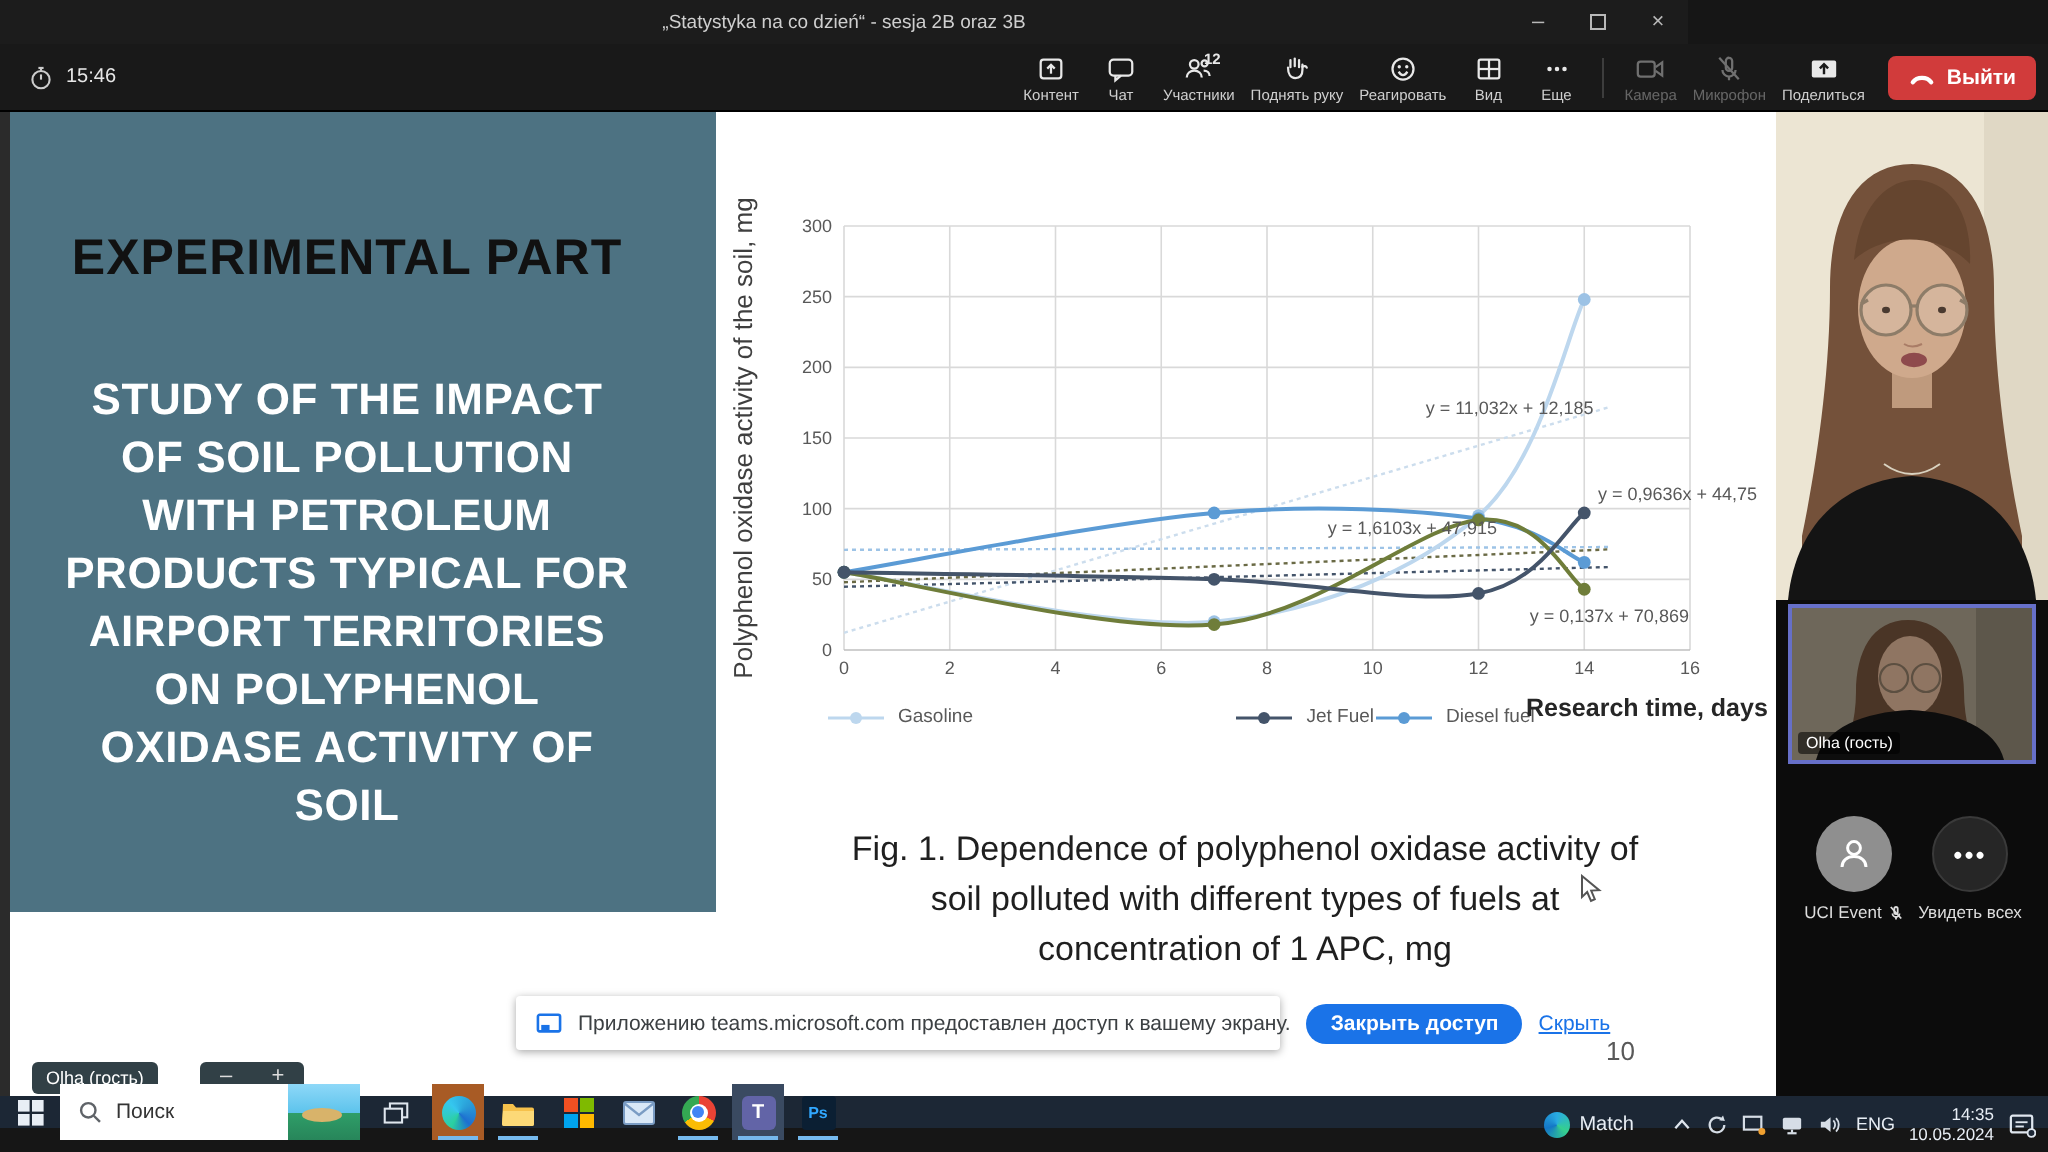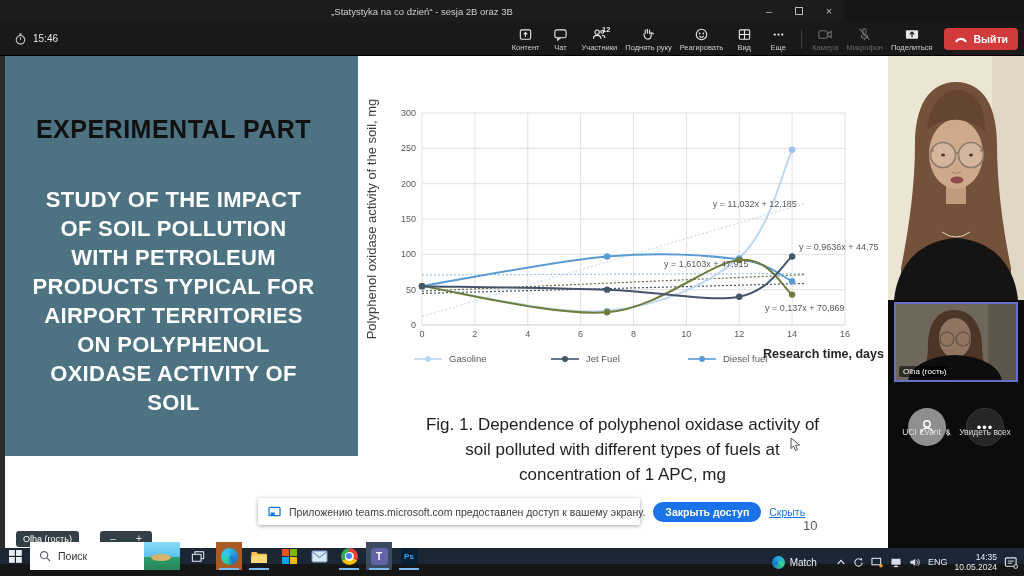--- a/index.html
+++ b/index.html
@@ -34,21 +34,21 @@
   .teal-panel { position:absolute; left:0; top:0; width:353px; height:400px; background:#4d7282; padding:58px 42px 0 26px; text-align:center; }
   .slide-heading { color:#111; font-size:25px; font-weight:bold; line-height:31px; letter-spacing:.5px; }
   .slide-body { margin-top:40px; color:#fff; font-size:22px; font-weight:bold; line-height:29px; letter-spacing:.3px; }
 
   
   #chart-svg { position:absolute; left:357px; top:39px; overflow:visible; }
   .xlabel { position:absolute; left:758px; top:291px; font-size:12.5px; font-weight:bold; color:#262626; }
   .legend { position:absolute; left:408px; top:292px; }
   .leg-row { display:flex; height:21px; align-items:center; }
   .leg-item { display:flex; align-items:center; gap:6px; }
-  .leg-row .leg-item:nth-child(1){ width:137px; } .leg-row .leg-item:nth-child(2){ width:137px; } .leg-row .leg-item:nth-child(3){ width:170px; }
+  .leg-row .leg-item:nth-child(1){ width:137px; } .leg-row .leg-item:nth-child(2){ width:137px;justify-content:flex-end; } .leg-row .leg-item:nth-child(3){ width:170px; }
   .leg-label { font-size:9.5px; color:#595959; white-space:nowrap; }
 
   .caption { position:absolute; left:350px; top:356px; width:535px; text-align:center;
     font-size:17px; color:#1f1f1f; line-height:25px; }
   .page-number { position:absolute; left:798px; top:462px; font-size:13px; color:#595959; }
   .cursor { position:absolute; left:785px; top:381px; }
 
   
   .banner { position:absolute; left:253px; top:442px; width:382px; height:27px; background:#fff;
     border-radius:2px; box-shadow:0 1px 4px rgba(0,0,0,.35); display:flex; align-items:center; padding:0 10px; gap:8px; }
@@ -64,21 +64,21 @@
   .zoom-pill span { flex:1; text-align:center; }
 
   
   .right-panel { position:absolute; left:888px; top:56px; width:136px; height:492px; background:#0c0c0c; }
   .main-video { position:absolute; left:0; top:0; width:136px; height:244px; overflow:hidden; }
   .self-video { position:absolute; left:6px; top:246px; width:124px; height:80px; border:2px solid #666fc8; background:#55503f; overflow:hidden; }
   .self-label { position:absolute; left:3px; bottom:3px; background:rgba(0,0,0,.55); color:#fff; font-size:8px; padding:1px 4px; border-radius:2px; }
   .avatar { position:absolute; width:38px; height:38px; border-radius:50%; display:flex; align-items:center; justify-content:center; }
   .avatar.uci { left:20px; top:352px; background:#8f8f8f; }
   .avatar.seeall { left:78px; top:352px; background:#262626; border:1px solid #3a3a3a; color:#fff; font-size:13px; letter-spacing:1px; }
-  .avatar-label { position:absolute; top:371px; color:#dedede; font-size:8.5px; text-align:center; display:flex; align-items:center; justify-content:center; gap:3px; }
+  .avatar-label { position:absolute; top:395px; color:#dedede; font-size:8.5px; text-align:center; display:flex; align-items:center; justify-content:center; gap:3px; }
   .avatar-label.uci { left:4px; width:70px; }
   .avatar-label.seeall { left:66px; width:62px; }
 
   
   .taskbar { position:absolute; left:0; top:548px; width:1024px; height:16px; background:#1c2735; display:flex; align-items:center; }
   .start { width:30px; height:28px; display:flex; align-items:center; justify-content:center; }
   .searchbox { width:150px; height:28px; background:#fff; display:flex; align-items:center; gap:7px; padding-left:9px; position:relative; }
   .searchbox .ph { color:#333; font-size:10.5px; }
   .search-art { position:absolute; right:0; top:0; width:36px; height:28px;
     background:linear-gradient(180deg,#8ed8f8 0%,#5cc3ec 52%,#2f9e68 52%,#27855a 100%); }

